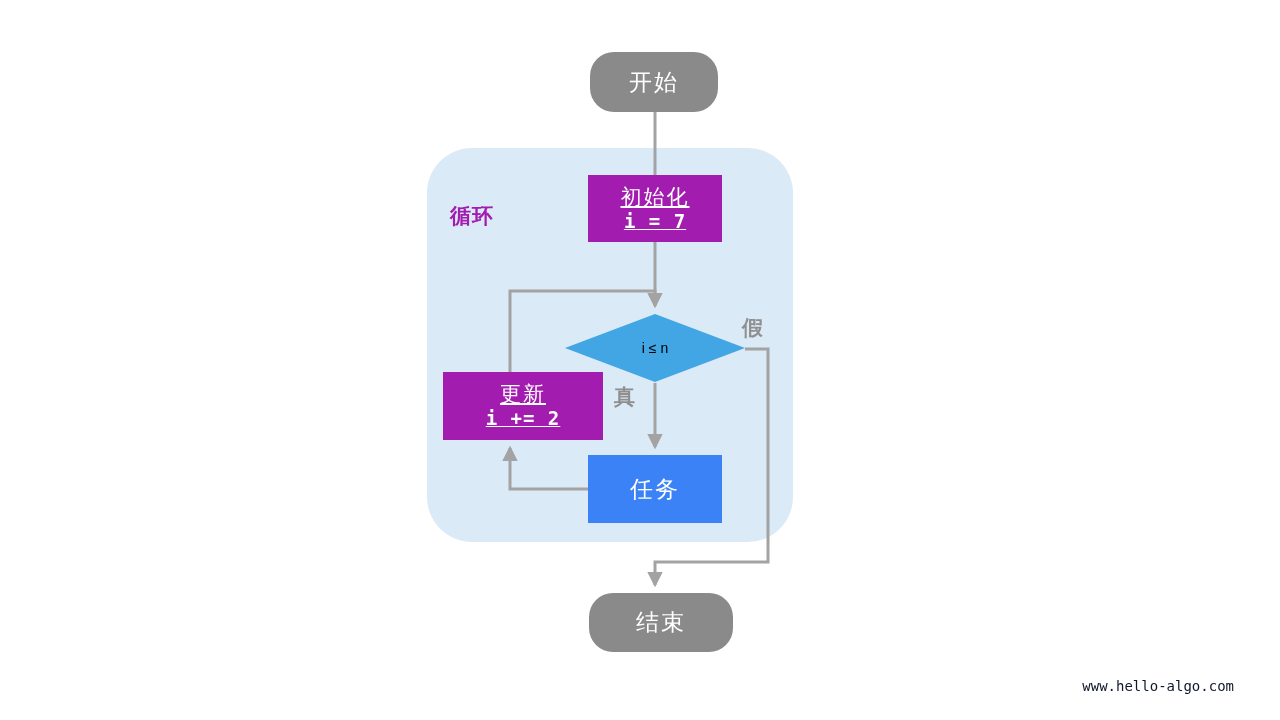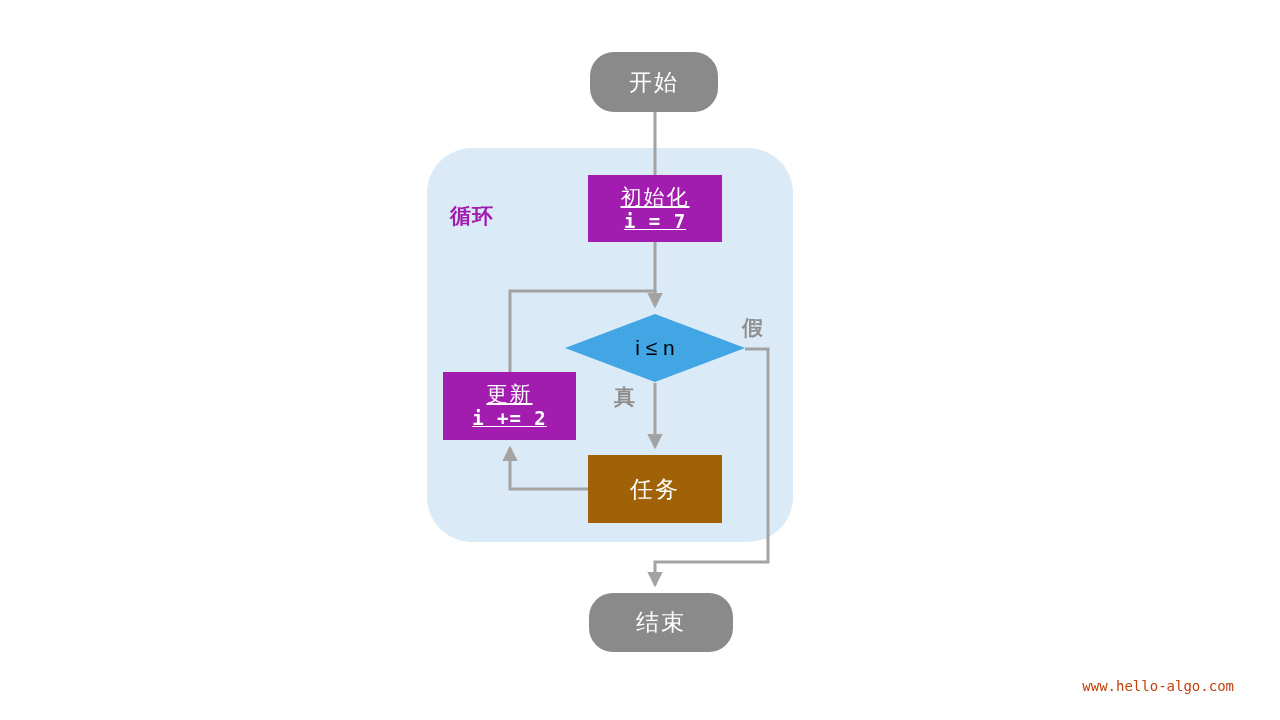--- a/index.html
+++ b/index.html
@@ -48,46 +48,46 @@
     font-size: 19px;
     font-weight: 700;
     letter-spacing: 1px;
   }
   .terminal {
     background: #8A8A8A;
     border-radius: 24px;
   }
   .terminal .zh { font-size: 23px; }
   .process-blue { background: #a21caf; text-decoration: underline; }
-  .process-green { background: #a16207; }
+  .process-green { background: #3b82f6; }
   .process-green .zh { font-size: 23px; }
   .diamond-shape {
     position: absolute;
     left: 565px; top: 314px;
     width: 180px; height: 68px;
     background: #42A5E4;
     clip-path: polygon(50% 0, 100% 50%, 50% 100%, 0 50%);
     display: flex;
     align-items: center;
     justify-content: center;
   }
-  .diamond-shape .code { font-size: 21px; }
+  .diamond-shape .code { font-size: 14px; }
   .edge-label {
     position: absolute;
     font-size: 21px;
     font-weight: 700;
     color: #8F8F8F;
     letter-spacing: 1px;
   }
   .watermark {
     position: absolute;
     right: 46px; top: 678px;
     font-family: "DejaVu Sans Mono", monospace;
     font-size: 14px;
-    color: #c2410c;
+    color: #0f172a;
   }
 </style>
 </head>
 <body>
 
 <div class="canvas">
 
   <div class="loop-container"></div>
   <div class="loop-label">循环</div>
 
@@ -114,21 +114,21 @@
     <span class="code">i = 7</span>
   </div>
 
   <div class="diamond-shape">
     <span class="code">i ≤ n</span>
   </div>
 
   <div class="edge-label" style="left:742px; top:314px;">假</div>
   <div class="edge-label" style="left:614px; top:383px;">真</div>
 
-  <div class="node process-blue" style="left:443px; top:372px; width:133px; height:68px;">
+  <div class="node process-blue" style="left:443px; top:372px; width:160px; height:68px;">
     <span class="zh">更新</span>
     <span class="code">i += 2</span>
   </div>
 
   <div class="node process-green" style="left:588px; top:455px; width:134px; height:68px;">
     <span class="zh">任务</span>
   </div>
 
   <div class="node terminal" style="left:589px; top:593px; width:144px; height:59px;">
     <span class="zh">结束</span>

